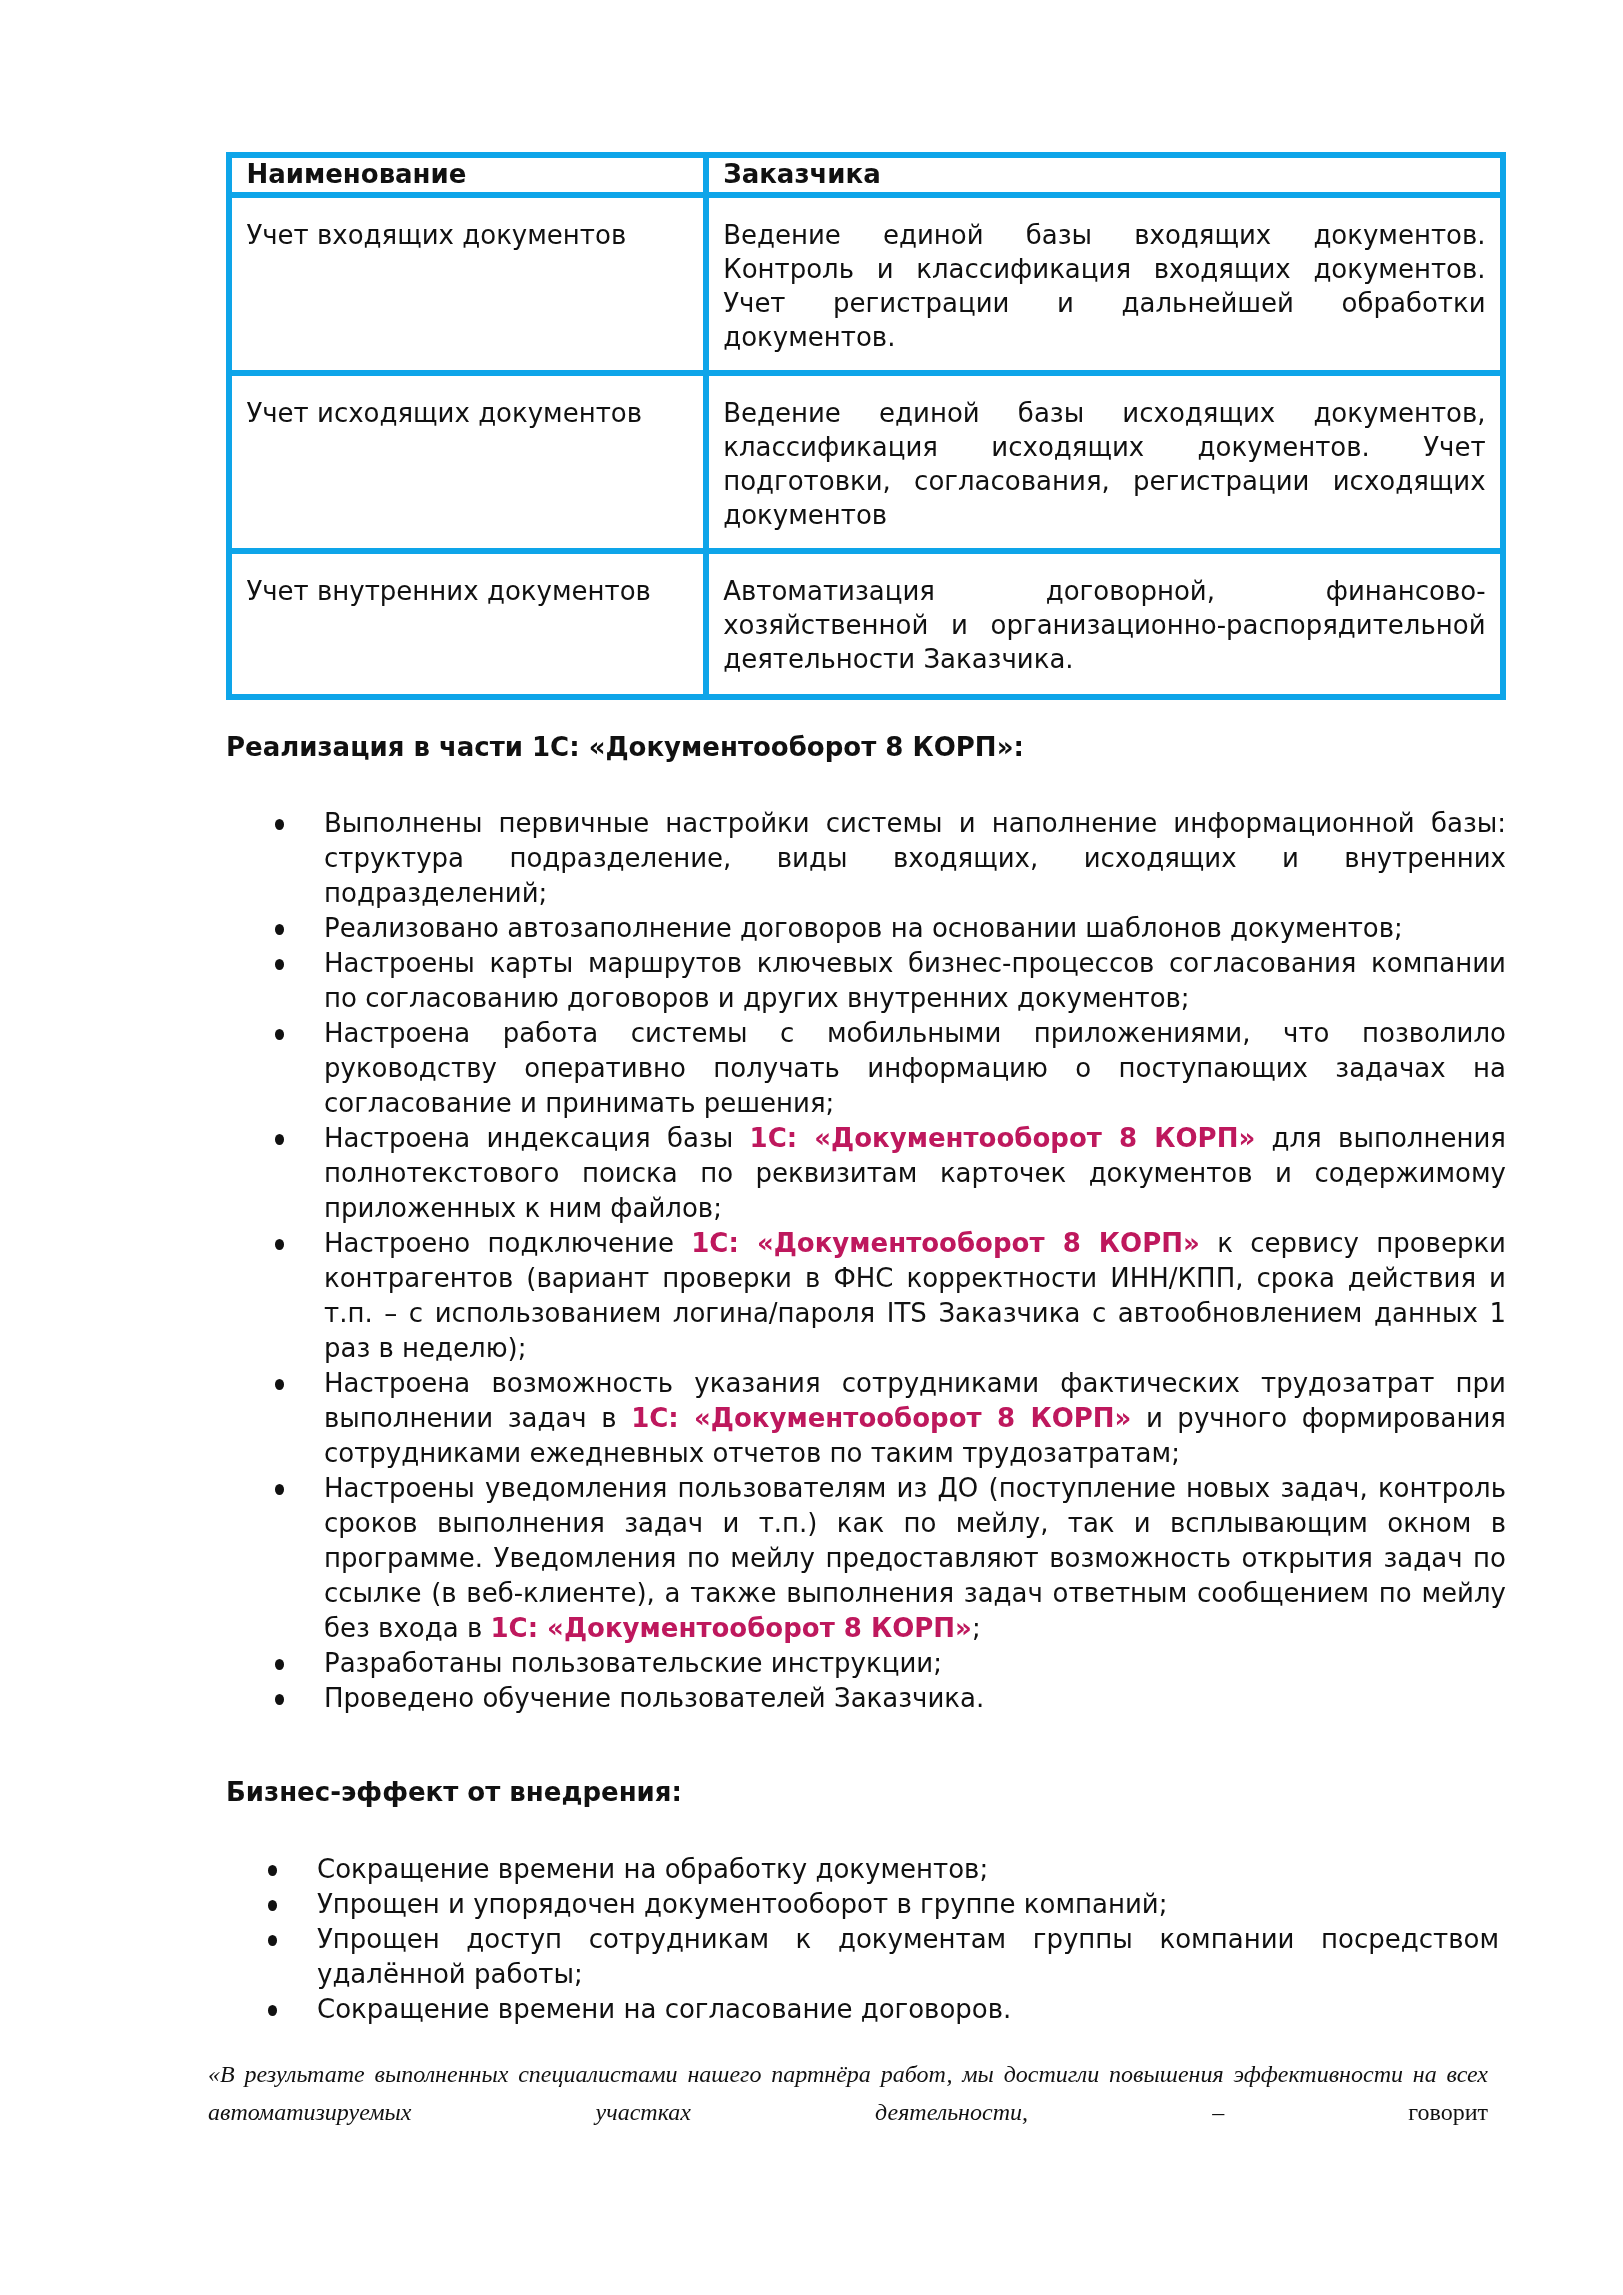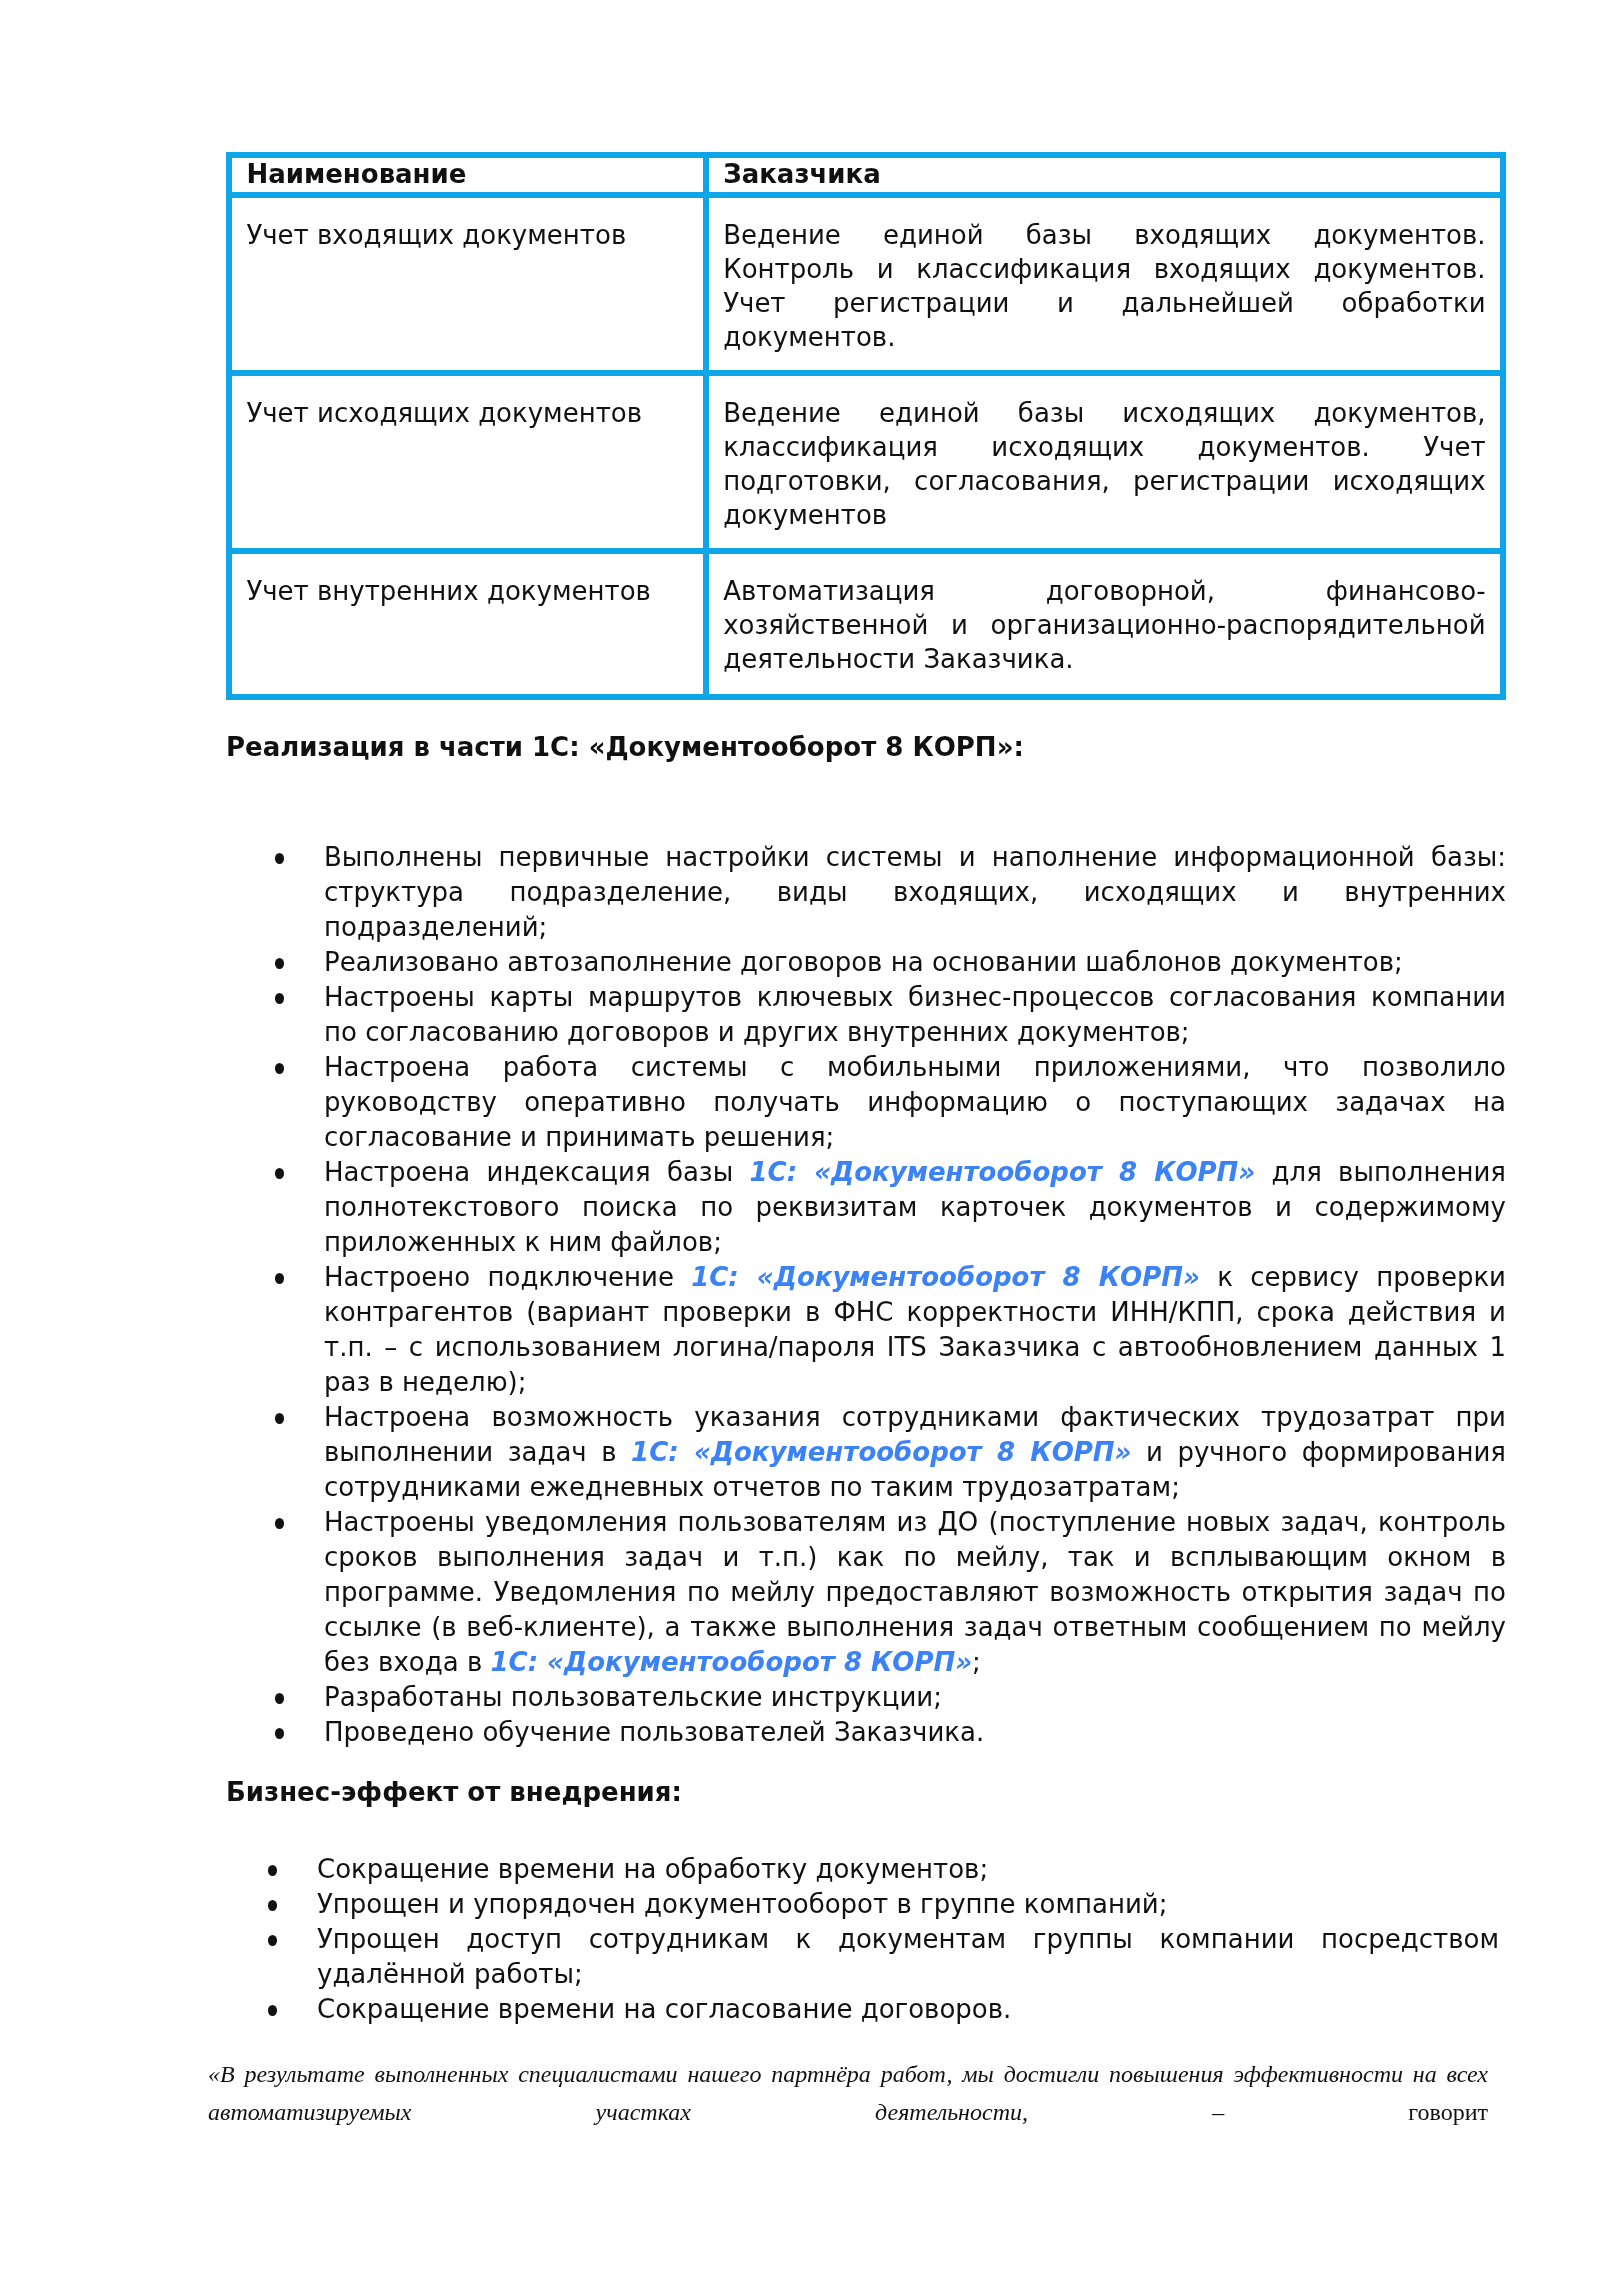--- a/index.html
+++ b/index.html
@@ -33,21 +33,21 @@
 
   
   .bullet-list {
     position:absolute; left:275px; width:1231px; margin:0; padding:0; list-style:none;
     font-size:26px; line-height:35px;
   }
   .bullet-list li { position:relative; padding-left:49px; text-align:justify; text-align-last:left; }
   .bullet-list li .dot {
     position:absolute; left:0; top:13px; width:9.2px; height:10.5px; border-radius:50%; background:#111;
   }
-  .red-brand { color:#3b82f6; font-weight:bold; font-style:italic; }
+  .red-brand { color:#be185d; font-weight:bold; }
 
   
   .quote {
     position:absolute; left:208px; top:2055px; width:1280px;
     font-family:"Liberation Serif", "DejaVu Serif", serif; font-style:italic;
     font-size:24px; line-height:38px; text-align:justify; text-align-last:justify;
   }
   .quote .upright { font-style:normal; }
 </style>
 </head>
@@ -71,21 +71,21 @@
     </tr>
     <tr class="row3">
       <td class="col1">Учет внутренних документов</td>
       <td class="col2">Автоматизация договорной, финансово-хозяйственной и организационно-распорядительной деятельности Заказчика.</td>
     </tr>
   </tbody>
     </table>
 
   <div class="section-heading" style="top:730px;">Реализация в части 1С: «Документооборот 8 КОРП»:</div>
 
-  <ul class="bullet-list" style="top:840px;">
+  <ul class="bullet-list" style="top:806px;">
     <li><span class="dot"></span><span>Выполнены первичные настройки системы и наполнение информационной базы: структура подразделение, виды входящих, исходящих и внутренних подразделений;</span></li>
     <li><span class="dot"></span><span>Реализовано автозаполнение договоров на основании шаблонов документов;</span></li>
     <li><span class="dot"></span><span>Настроены карты маршрутов ключевых бизнес-процессов согласования компании по согласованию договоров и других внутренних документов;</span></li>
     <li><span class="dot"></span><span>Настроена работа системы с мобильными приложениями, что позволило руководству оперативно получать информацию о поступающих задачах на согласование и принимать решения;</span></li>
     <li><span class="dot"></span><span>Настроена индексация базы </span><span class="red-brand">1С: «Документооборот 8 КОРП»</span><span> для выполнения полнотекстового поиска по реквизитам карточек документов и содержимому приложенных к ним файлов;</span></li>
     <li><span class="dot"></span><span>Настроено подключение </span><span class="red-brand">1С: «Документооборот 8 КОРП»</span><span> к сервису проверки контрагентов (вариант проверки в ФНС корректности ИНН/КПП, срока действия и т.п. – с использованием логина/пароля ITS Заказчика с автообновлением данных 1 раз в неделю);</span></li>
     <li><span class="dot"></span><span>Настроена возможность указания сотрудниками фактических трудозатрат при выполнении задач в </span><span class="red-brand">1С: «Документооборот 8 КОРП»</span><span> и ручного формирования сотрудниками ежедневных отчетов по таким трудозатратам;</span></li>
     <li><span class="dot"></span><span>Настроены уведомления пользователям из ДО (поступление новых задач, контроль сроков выполнения задач и т.п.) как по мейлу, так и всплывающим окном в программе. Уведомления по мейлу предоставляют возможность открытия задач по ссылке (в веб-клиенте), а также выполнения задач ответным сообщением по мейлу без входа в </span><span class="red-brand">1С: «Документооборот 8 КОРП»</span><span>;</span></li>
     <li><span class="dot"></span><span>Разработаны пользовательские инструкции;</span></li>
     <li><span class="dot"></span><span>Проведено обучение пользователей Заказчика.</span></li>

